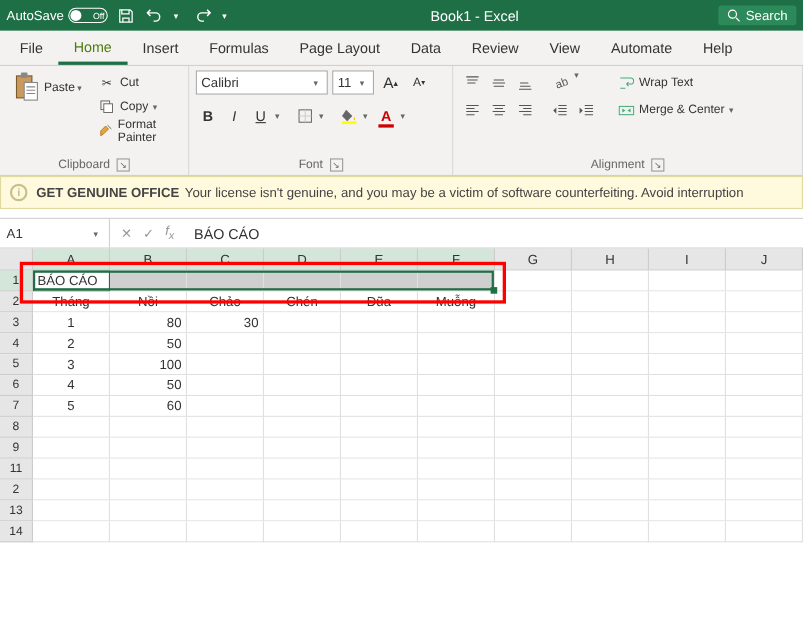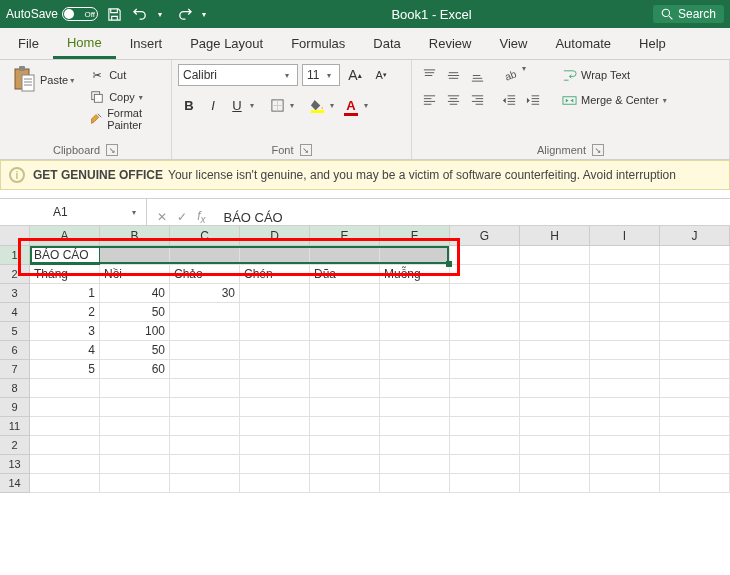--- a/index.html
+++ b/index.html
@@ -44,38 +44,38 @@
 
 .align-col { display: flex; flex-direction: column; gap: 3px; }
 .align-row { display: flex; gap: 2px; }
 
 
 .warn { height: 30px; background: #fff9dd; border: 1px solid #e0da9e; display: flex; align-items: center; gap: 8px; padding: 0 8px; font-size: 12px; color: #444; }
 .warn .ic-info { width: 16px; height: 16px; border: 2px solid #c8c08a; border-radius: 50%; display: flex; align-items: center; justify-content: center; color: #c8c08a; font-size: 10px; font-weight: bold; }
 .warn b { font-weight: 600; margin-right: 5px; }
 
 
-.fml { height: 28px; background: #fff; display: flex; align-items: flex-end; border-bottom: 1px solid #d0d0d0; margin-top: 8px; border-top: 1px solid #d0d0d0; padding-left: 47px;}
+.fml { height: 28px; background: #fff; display: flex; align-items: center; border-bottom: 1px solid #d0d0d0; margin-top: 8px; border-top: 1px solid #d0d0d0;}
 .name-box { width: 100px; height: 100%; border-right: 1px solid #d0d0d0; padding: 0 6px; display: flex; align-items: center; justify-content: space-between; font-size: 12px; }
 .fml-icons { display: flex; gap: 10px; padding: 0 10px; align-items: center; color: #999; }
 .fml-input { flex: 1; padding: 0 8px; font-size: 13px; }
 
 
 .grid { position: relative; }
 .col-headers { display: flex; height: 20px; }
 .corner { width: 30px; background: #e6e6e6; border-right: 1px solid #ccc; border-bottom: 1px solid #ccc; }
 .col-h { width: 70px; background: #e6e6e6; border-right: 1px solid #ccc; border-bottom: 1px solid #ccc; text-align: center; font-size: 12px; color: #333; line-height: 20px; }
 .col-h.sel { background: #d3e6d9; }
 .row { display: flex; height: 19px; }
 .row-h { width: 30px; background: #e6e6e6; border-right: 1px solid #ccc; border-bottom: 1px solid #ccc; text-align: center; font-size: 11px; color: #333; line-height: 19px; }
 .row-h.sel { background: #d3e6d9; }
 .cell { width: 70px; border-right: 1px solid #e0e0e0; border-bottom: 1px solid #e0e0e0; font-size: 12px; padding: 0 4px; line-height: 19px; background: #fff; overflow: visible; white-space: nowrap; }
 .cell.sel { background: #cfcfcf; }
 .cell.num { text-align: right; }
-.cell.center { }
+.cell.center { text-align: center; }
 .cell.strike { text-decoration: line-through; }
 .cell.active { background: #fff; outline: 1px solid #1e6f45; outline-offset: -1px; }
 
 .selection-border { position: absolute; border: 2px solid #1e6f45; pointer-events: none; }
 .fill-handle { position: absolute; width: 6px; height: 6px; background: #1e6f45; }
 .annotation { position: absolute; border: 3px solid red; pointer-events: none; }
 
 svg { display: block; }
 </style>
 </head>
@@ -116,22 +116,22 @@
         </svg>
       </span>
     <span>Search</span>
   </div>
 </div>
 
 <div class="tabs">
   <div class="tab">File</div>
   <div class="tab active">Home</div>
   <div class="tab">Insert</div>
+  <div class="tab">Formulas</div>
   <div class="tab">Page Layout</div>
-  <div class="tab">Formulas</div>
   <div class="tab">Data</div>
   <div class="tab">Review</div>
   <div class="tab">View</div>
   <div class="tab">Automate</div>
   <div class="tab">Help</div>
 </div>
 
 <div class="ribbon">
 
   <div class="group" style="width:172px">
@@ -375,21 +375,21 @@
         <div class="cell center strike">Đũa</div>
         <div class="cell center strike">Muỗng</div>
         <div class="cell"></div>
         <div class="cell"></div>
         <div class="cell"></div>
         <div class="cell"></div>
       </div>
       <div class="row">
         <div class="row-h">3</div>
         <div class="cell num center">1</div>
-        <div class="cell num">40</div>
+        <div class="cell num">80</div>
         <div class="cell num">30</div>
         <div class="cell"></div>
         <div class="cell"></div>
         <div class="cell"></div>
         <div class="cell"></div>
         <div class="cell"></div>
         <div class="cell"></div>
         <div class="cell"></div>
       </div>
       <div class="row">

